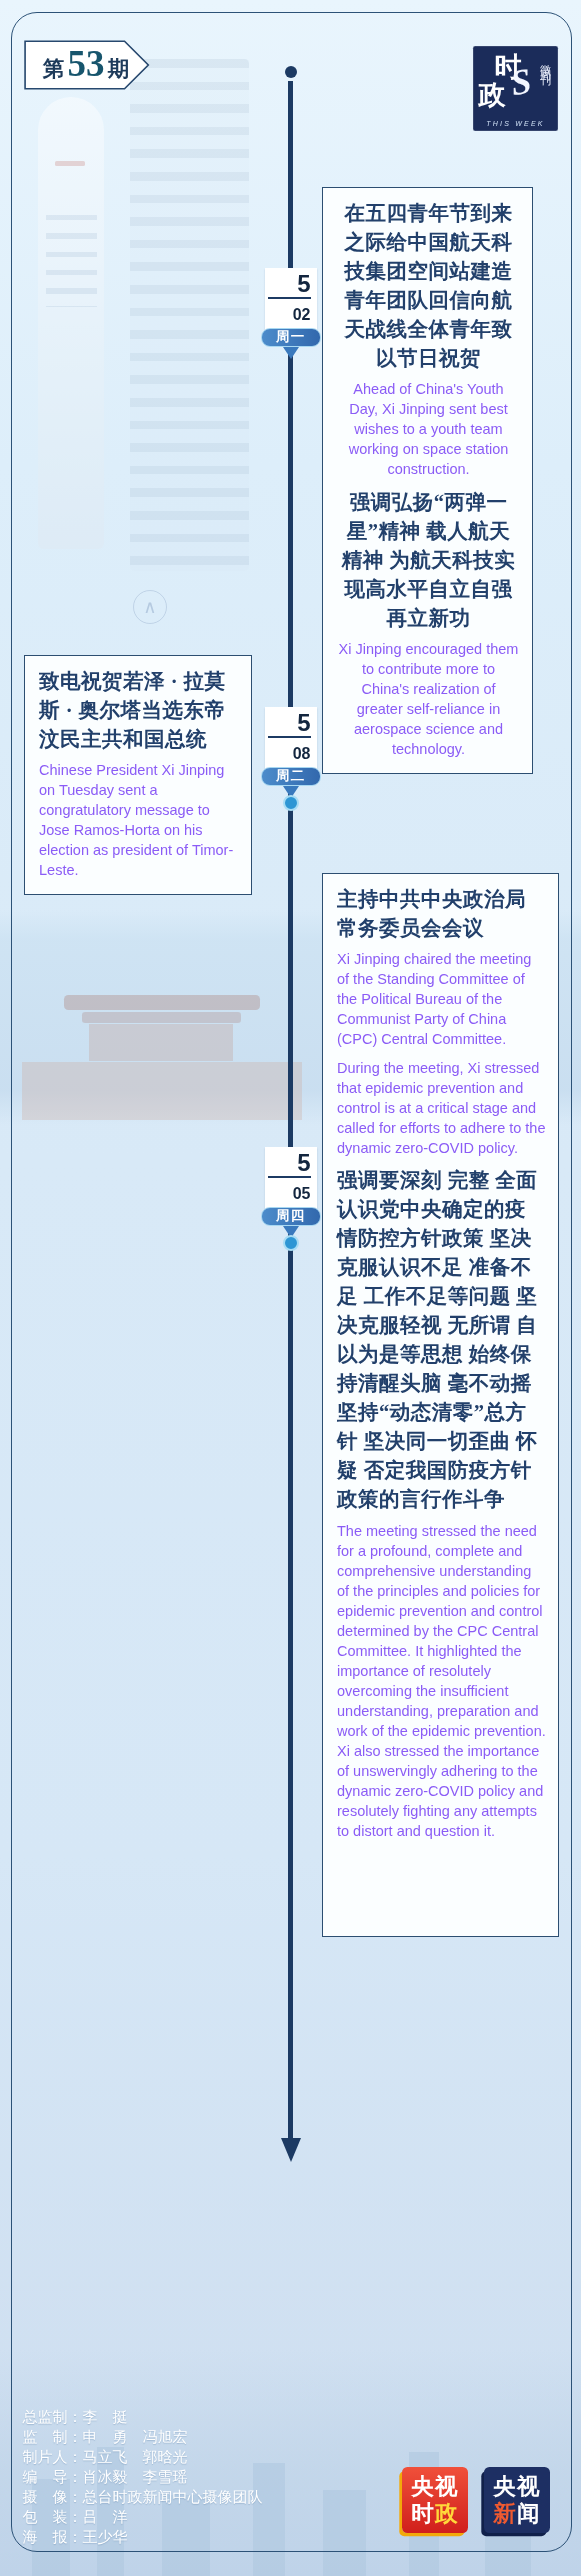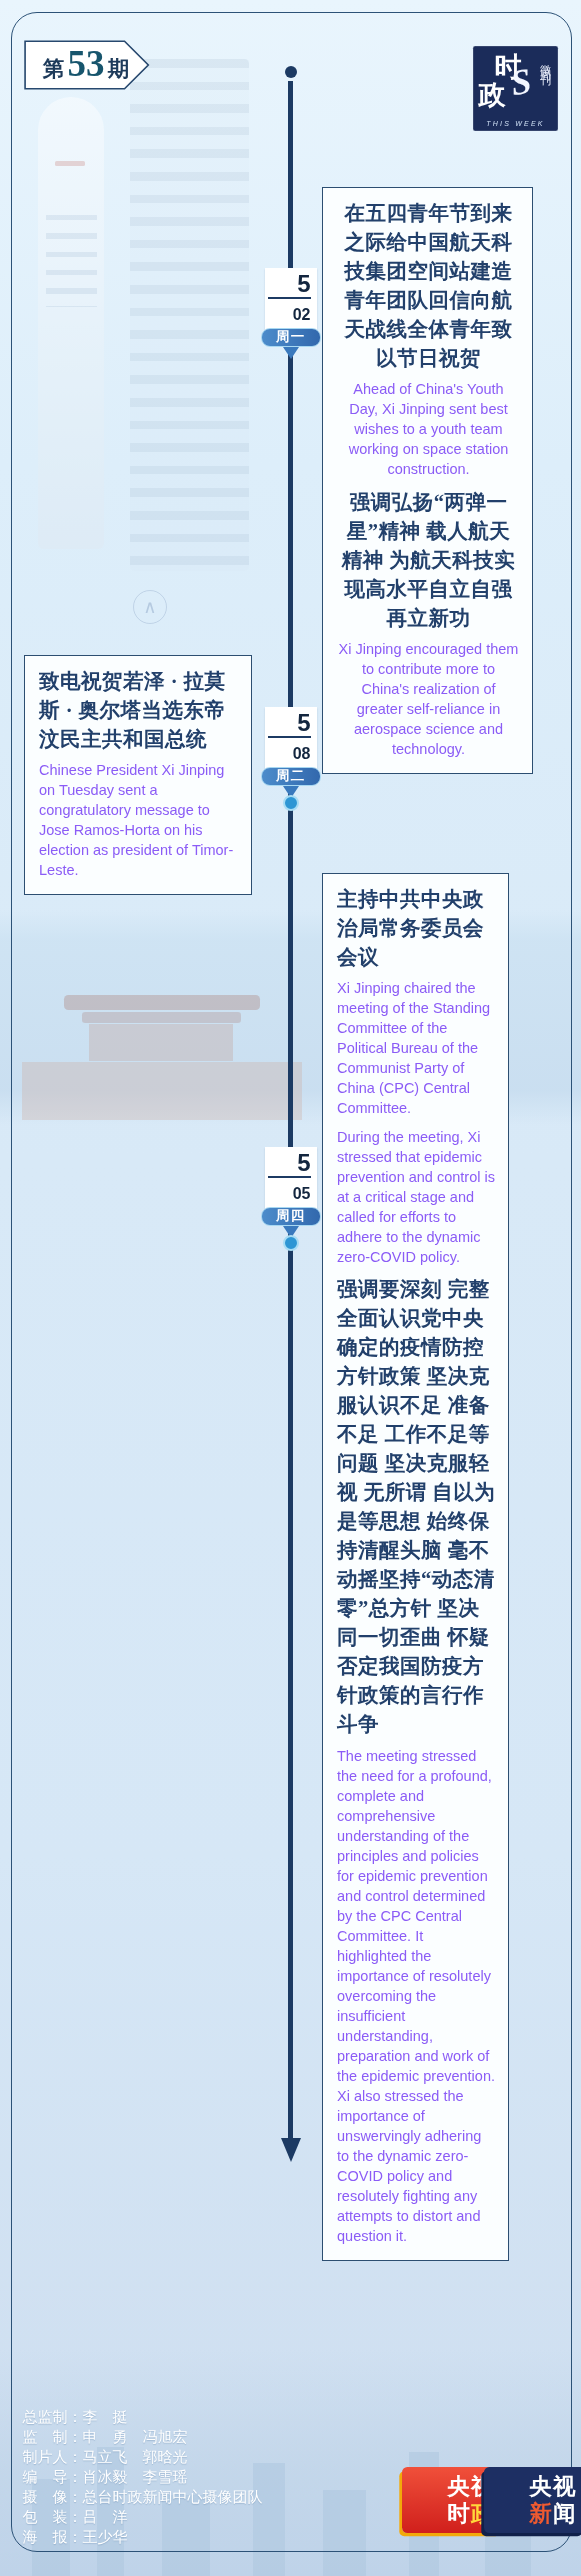--- a/index.html
+++ b/index.html
@@ -73,27 +73,27 @@
 
   
   .card{position:absolute;box-sizing:border-box;background:#fbfeff;border:1.6px solid #2c4e71;
     padding:10.8px 12px 14px 14px;}
   .card .cn{font-family:"Liberation Serif","DejaVu Serif",serif;font-weight:600;color:#22406b;
     font-size:20.5px;line-height:29px;letter-spacing:0.5px;margin:0 0 6.5px 0;}
   .card .en{color:#8b5cf6;font-size:14.5px;line-height:20px;margin:0 0 8.6px 0;}
   .card .en:last-child{margin-bottom:0;}
   .card1{left:322px;top:187px;width:211px;min-height:458px;text-align:center;}
   .card2{left:24px;top:655px;width:228px;min-height:206px;}
-  .card3{left:322px;top:873px;width:187px;min-height:1064px;}
+  .card3{left:322px;top:873px;width:237px;min-height:1064px;}
 
   
   .credits{position:absolute;left:22.6px;top:2407px;color:#ffffff;font-size:15px;line-height:20px;
     text-shadow:0 0.5px 1.1px rgba(110,145,180,.45);}
   .cbadge{position:absolute;top:2467px;width:66px;height:66px;border-radius:5.4px;color:#fff;
-    display:flex;flex-direction:column;align-items:center;justify-content:center;font-weight:700;padding-left:36px;}
+    display:flex;flex-direction:column;align-items:center;justify-content:center;font-weight:700;}
   .cbadge .row{font-size:22.6px;line-height:27px;letter-spacing:1.1px;font-family:"Liberation Serif","DejaVu Serif",serif;}
   .badge-red{left:402px;background:linear-gradient(180deg,#f0503a,#d01f1c);box-shadow:-3.2px 3.8px 0 -0.5px #f2a90a;}
   .badge-red .accent{color:#ffd83a;}
   .badge-navy{left:484px;background:#1d2f63;box-shadow:-3.2px 3.8px 0 -0.5px #10204a;}
   .badge-navy .accent{color:#ef5a30;}
 </style>
 </head>
 <body>
 
 <div class="poster">

